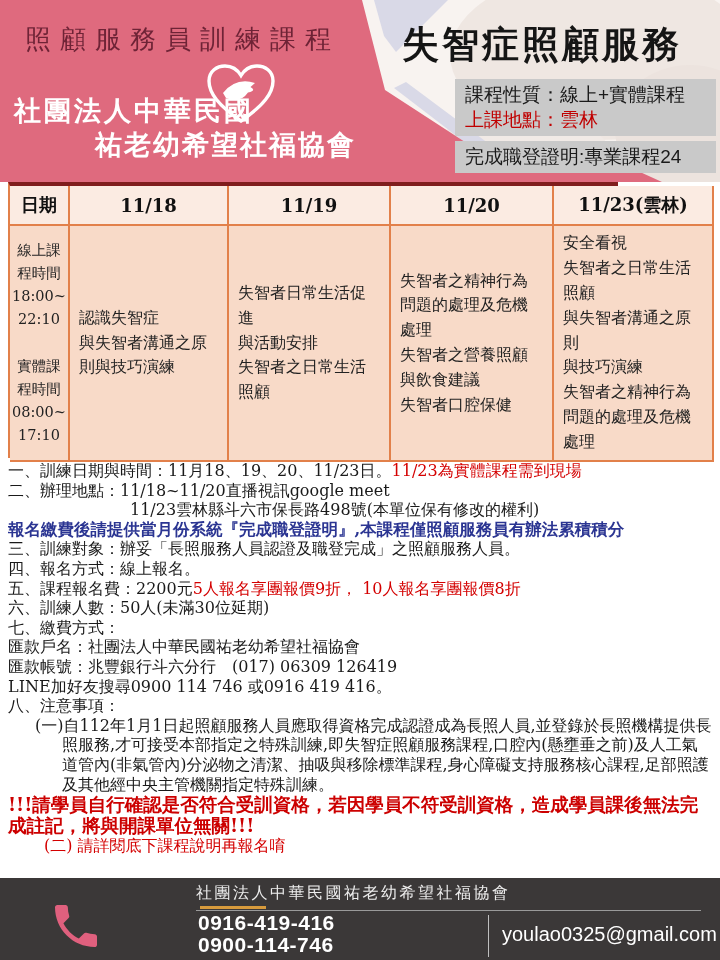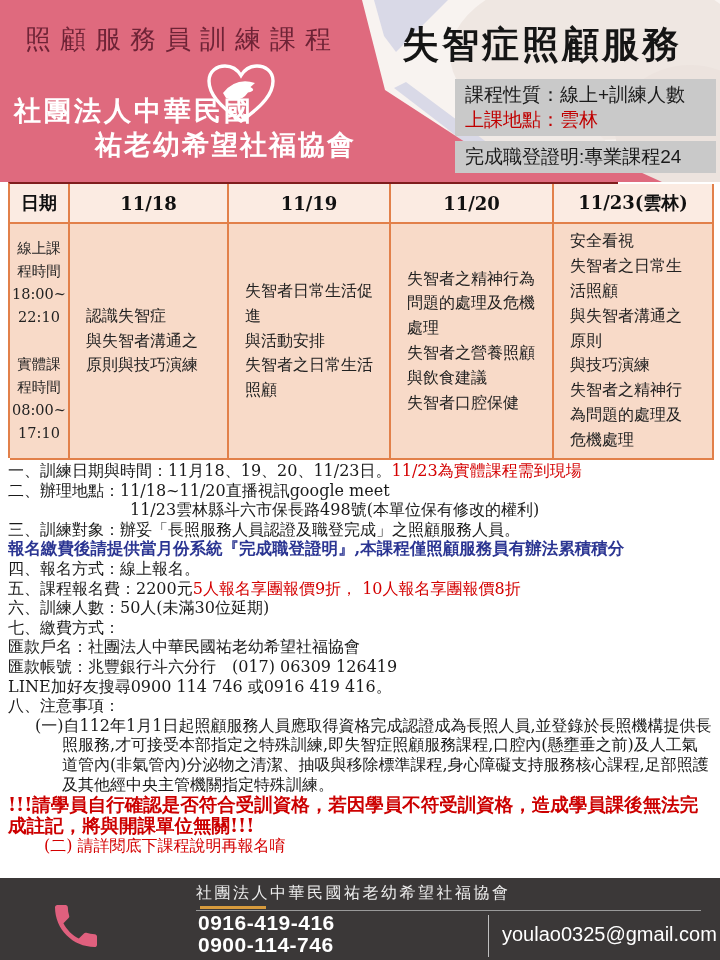--- a/index.html
+++ b/index.html
@@ -22,27 +22,27 @@
   .gray-card{background:#C9C9C9;padding:3px 10px 4px 10px;
              font-family:"Liberation Sans","DejaVu Sans",sans-serif;font-size:19px;
              line-height:25px;color:#1a1a1a;}
   .gray-card + .gray-card{margin-top:5px;}
   .loc-red{color:#C00000;}
 
   
   .sched{position:absolute;left:8px;top:182px;width:610px;height:276px;
          display:grid;grid-template-columns:60px 159px 162px 163px 160px;
          grid-template-rows:40px 236px;
-         border-left:2px solid #E2804A;border-top:2px solid #7f1d1d;box-sizing:border-box;}
+         border-left:2px solid #E2804A;border-top:4px solid #7f1d1d;box-sizing:border-box;}
   .sched > div{border-right:2px solid #E2804A;border-bottom:2px solid #E2804A;
                box-sizing:border-box;}
   .th{background:#FBEBE2;display:flex;align-items:center;justify-content:center;
       font-size:18px;font-weight:bold;color:#111;}
   .td{background:#F8DAC8;display:flex;align-items:center;font-size:16px;line-height:1.55;
-      color:#222;padding:8px 16px;white-space:pre-line;}
+      color:#222;padding:8px 9px;white-space:pre-line;}
   .td.time{font-size:14.5px;line-height:1.6;justify-content:center;text-align:center;
            padding:4px 2px;}
 
   
   .notes{position:absolute;left:0;top:458px;width:720px;height:420px;padding:3px 8px 0 8px;
          box-sizing:border-box;font-size:16px;line-height:19.6px;}
   .nline{white-space:pre-wrap;}
   .k{color:#1a1a1a;}
   .r{color:#D40000;}
   .blue{color:#2B3592;font-weight:bold;font-size:16.5px;}
@@ -89,21 +89,21 @@
     <path d="M18 29 Q31 13 50 19 L45.5 23 Q52 26.5 43 28.5 Q35 40 21 34 Z" fill="#ffffff"></path>
   </svg>
 
   <div class="org1">社團法人中華民國</div>
   <div class="org2">祐老幼希望社福協會</div>
 
   <div class="main-title">失智症照顧服務</div>
 
   <div class="info-box">
     <div class="gray-card">
-      <div>課程性質：線上+訓練人數</div>
+      <div>課程性質：線上+實體課程</div>
       <div class="loc-red">上課地點：雲林</div>
     </div>
     <div class="gray-card">
       <div>完成職登證明:專業課程24</div>
     </div>
   </div>
 </div>
 
 <div class="sched">
   <div class="th">日期</div>
@@ -132,22 +132,22 @@
 失智者之日常生活照顧
 與失智者溝通之原則
 與技巧演練
 失智者之精神行為問題的處理及危機處理</div>
 </div>
 
 <div class="notes">
   <div class="nline"><span class="k">一、訓練日期與時間：11月18、19、20、11/23日。</span><span class="r">11/23為實體課程需到現場</span></div>
   <div class="nline k">二、辦理地點：11/18~11/20直播視訊google meet</div>
   <div class="nline k ind122">11/23雲林縣斗六市保長路498號(本單位保有修改的權利)</div>
+  <div class="nline blue">報名繳費後請提供當月份系統『完成職登證明』,本課程僅照顧服務員有辦法累積積分</div>
   <div class="nline k">三、訓練對象：辦妥「長照服務人員認證及職登完成」之照顧服務人員。</div>
-  <div class="nline blue">報名繳費後請提供當月份系統『完成職登證明』,本課程僅照顧服務員有辦法累積積分</div>
   <div class="nline k">四、報名方式：線上報名。</div>
   <div class="nline"><span class="k">五、課程報名費：2200元</span><span class="r">5人報名享團報價9折， 10人報名享團報價8折</span></div>
   <div class="nline k">六、訓練人數：50人(未滿30位延期)</div>
   <div class="nline k">七、繳費方式：</div>
   <div class="nline k">匯款戶名：社團法人中華民國祐老幼希望社福協會</div>
   <div class="nline k">匯款帳號：兆豐銀行斗六分行　(017) 06309 126419</div>
   <div class="nline k">LINE加好友搜尋0900 114 746 或0916 419 416。</div>
   <div class="nline k">八、注意事項：</div>
   <div class="nline k hang">(一)自112年1月1日起照顧服務人員應取得資格完成認證成為長照人員,並登錄於長照機構提供長照服務,才可接受本部指定之特殊訓練,即失智症照顧服務課程,口腔內(懸壅垂之前)及人工氣道管內(非氣管內)分泌物之清潔、抽吸與移除標準課程,身心障礙支持服務核心課程,足部照護及其他經中央主管機關指定特殊訓練。</div>
   <div class="warn">!!!請學員自行確認是否符合受訓資格，若因學員不符受訓資格，造成學員課後無法完成註記，將與開課單位無關!!!</div>

